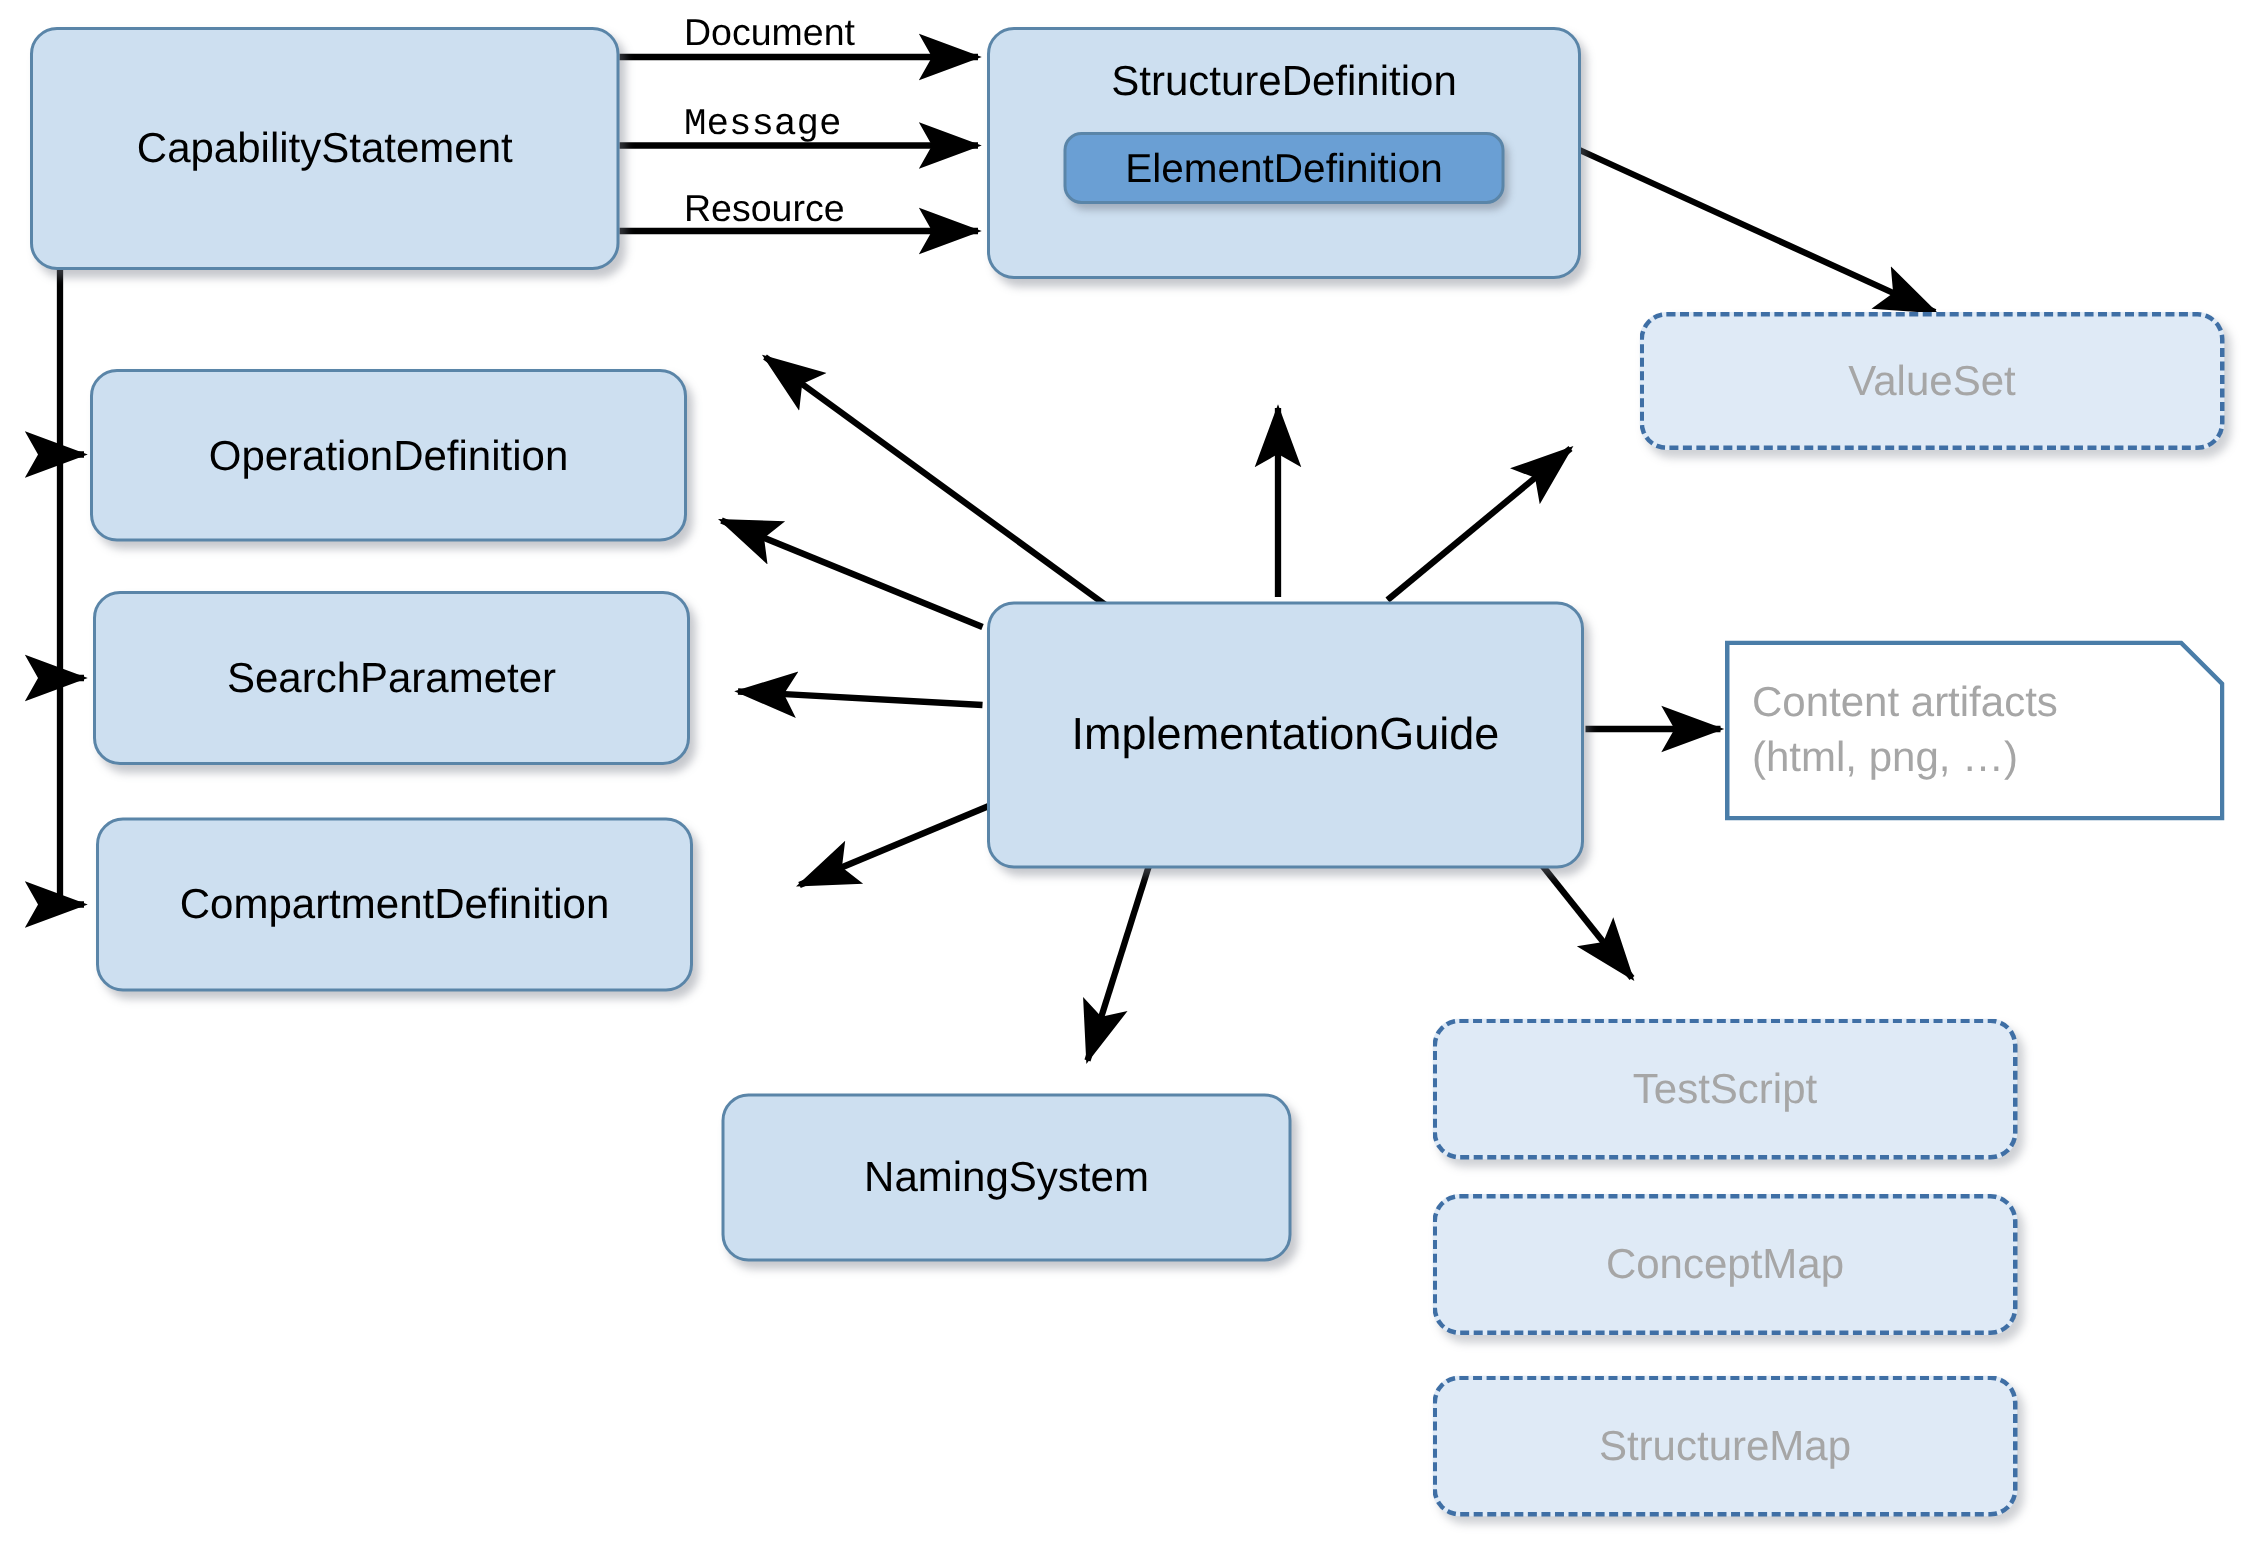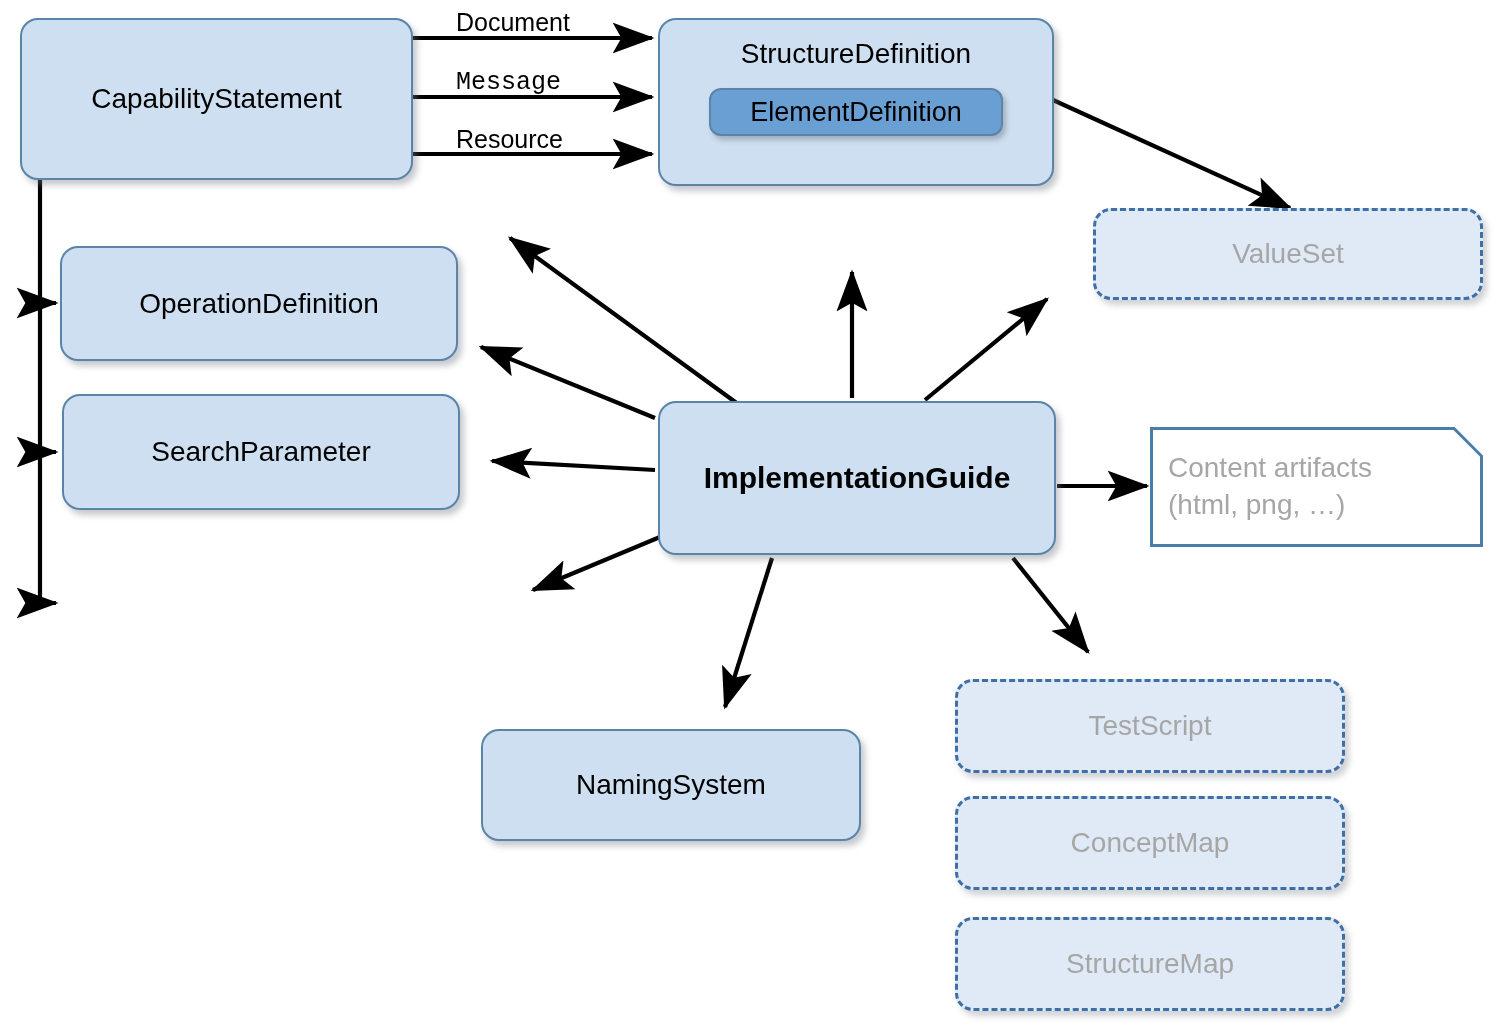--- a/index.html
+++ b/index.html
@@ -151,22 +151,25 @@
   </div>
 
   <div class="node solid fs-28" style="left:60px; top:246px; width:398px; height:115px;">
     <span class="label">OperationDefinition</span>
   </div>
 
   <div class="node solid fs-28" style="left:62px; top:394px; width:398px; height:116px;">
     <span class="label">SearchParameter</span>
   </div>
 
+  <div class="node solid fs-28" style="left:64px; top:545px; width:398px; height:116px;">
+    <span class="label">CompartmentDefinition</span>
+  </div>
 
-  <div class="node solid fs-30" style="left:658px; top:401px; width:398px; height:154px;font-weight:bold;">
+  <div class="node solid fs-30" style="left:658px; top:401px; width:398px; height:178px;">
     <span class="label">ImplementationGuide</span>
   </div>
 
   <div class="node note fs-28" style="left:1150px; top:427px; width:333px; height:120px;">
     <svg class="note-body" viewBox="0 0 333 120" preserveAspectRatio="none">
       <path d="M1.5,1.5 L304,1.5 L331.5,29 L331.5,118.5 L1.5,118.5 Z" fill="#ffffff" stroke="#4a7da8" stroke-width="3" vector-effect="non-scaling-stroke"></path>
     </svg>
     <span class="label note-label">Content artifacts
 (html, png, …)</span>
   </div>

